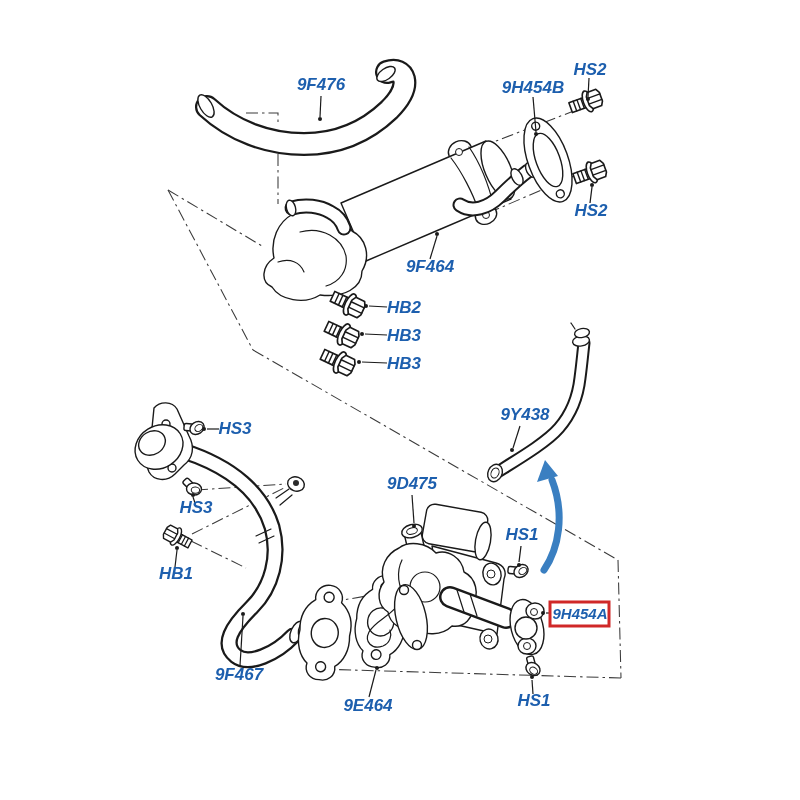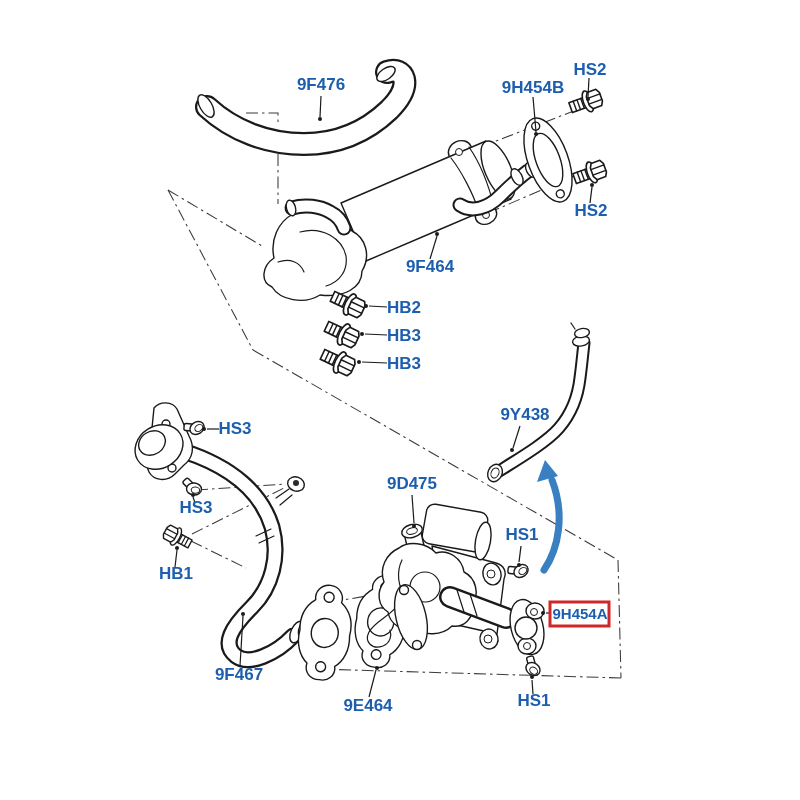--- a/index.html
+++ b/index.html
@@ -1,17 +1,17 @@
 <!DOCTYPE html>
 <html><head>
 <meta charset="utf-8">
 <style>
   html,body { margin:0; padding:0; background:#ffffff; }
   #stage { width:800px; height:800px; background:#ffffff; position:relative;
-           font-family:"Liberation Sans", sans-serif; }
+           font-family:"Liberation Sans", sans-serif;font-style:italic; }
   svg { display:block; }
   .ln   { fill:#ffffff; stroke:#1a1a1a; stroke-width:1.4; stroke-linejoin:round; }
   .lnf  { fill:#ffffff; stroke:#1a1a1a; stroke-width:1; }
   .nf   { fill:none; stroke:#1a1a1a; stroke-width:1.2; stroke-linecap:round; }
   .holedark { fill:#2a2a2a; stroke:none; }
   .tube-o { fill:none; stroke:#1a1a1a; stroke-linecap:round; }
   .tube-i { fill:none; stroke:#ffffff; stroke-linecap:round; }
   .cl   { fill:none; stroke:#3a3a3a; stroke-width:1.05; stroke-dasharray:12 4 2.5 4; }
   .ldr  { stroke:#1a1a1a; stroke-width:1.2; fill:none; }
   .dot  { fill:#1a1a1a; stroke:none; }

